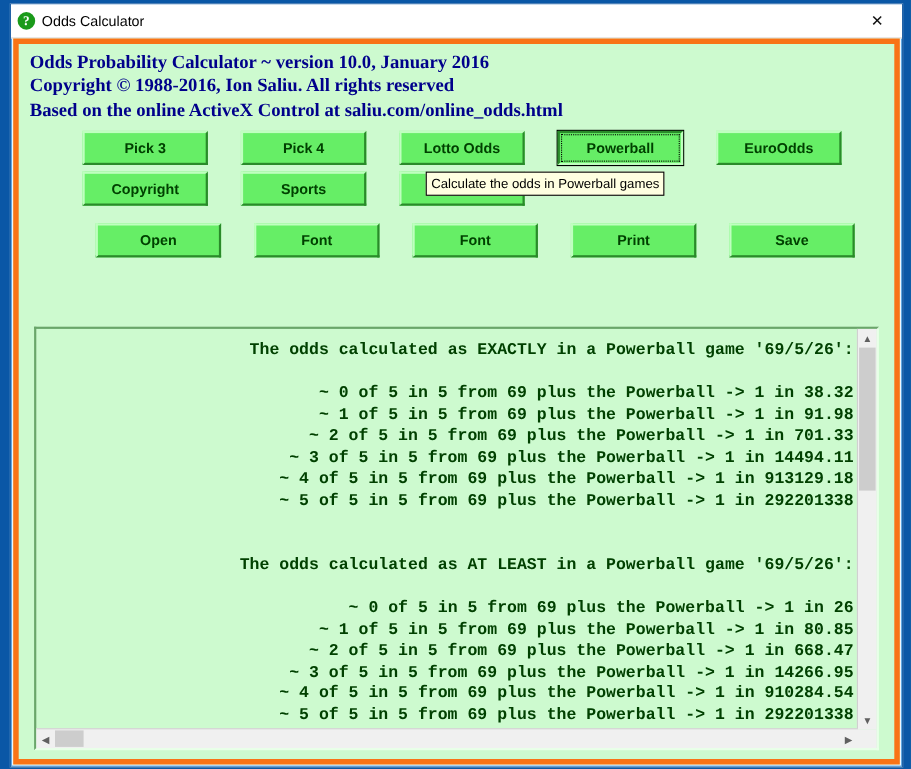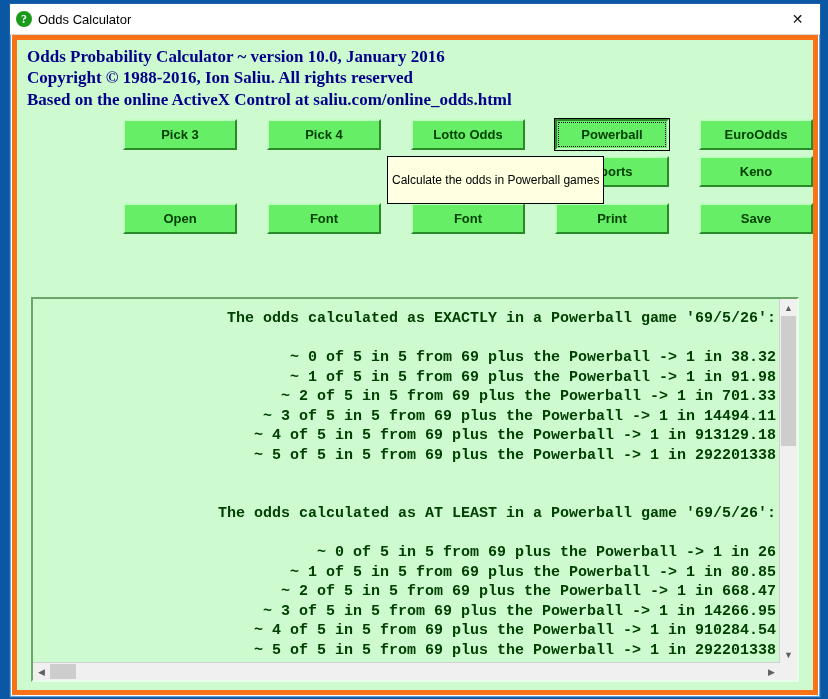--- a/index.html
+++ b/index.html
@@ -81,21 +81,21 @@
     color: #00008b;
     font-size: 17px;
     font-weight: bold;
     line-height: 1.25;
   }
   .button-rows {
     padding: 4px 0 2px 0;
   }
   .btn-row {
     display: flex;
-    justify-content: flex-end;
+    justify-content: flex-start;
     padding: 3px 0 3px 58px;
     gap: 30px;
     position: relative;
   }
   .btn {
     width: 110px;
     height: 27px;
     background: #66ee66;
     border: 2px solid;
     border-color: #bfffbf #2a8a2a #2a8a2a #bfffbf;
@@ -117,21 +117,21 @@
     box-shadow: 0 0 0 1px #000;
   }
   .tooltip {
     position: absolute;
     background: #ffffe1;
     border: 1px solid #000;
     font-size: 12px;
     font-family: Tahoma, sans-serif;
     font-weight: normal;
     color: #000;
-    padding: 16px 4px;
+    padding: 3px 4px;
     white-space: nowrap;
     z-index: 20;
     left: 370px;
     top: 40px;
   }
   .output-wrap {
     position: absolute;
     left: 14px;
     right: 14px;
     top: 257px;

